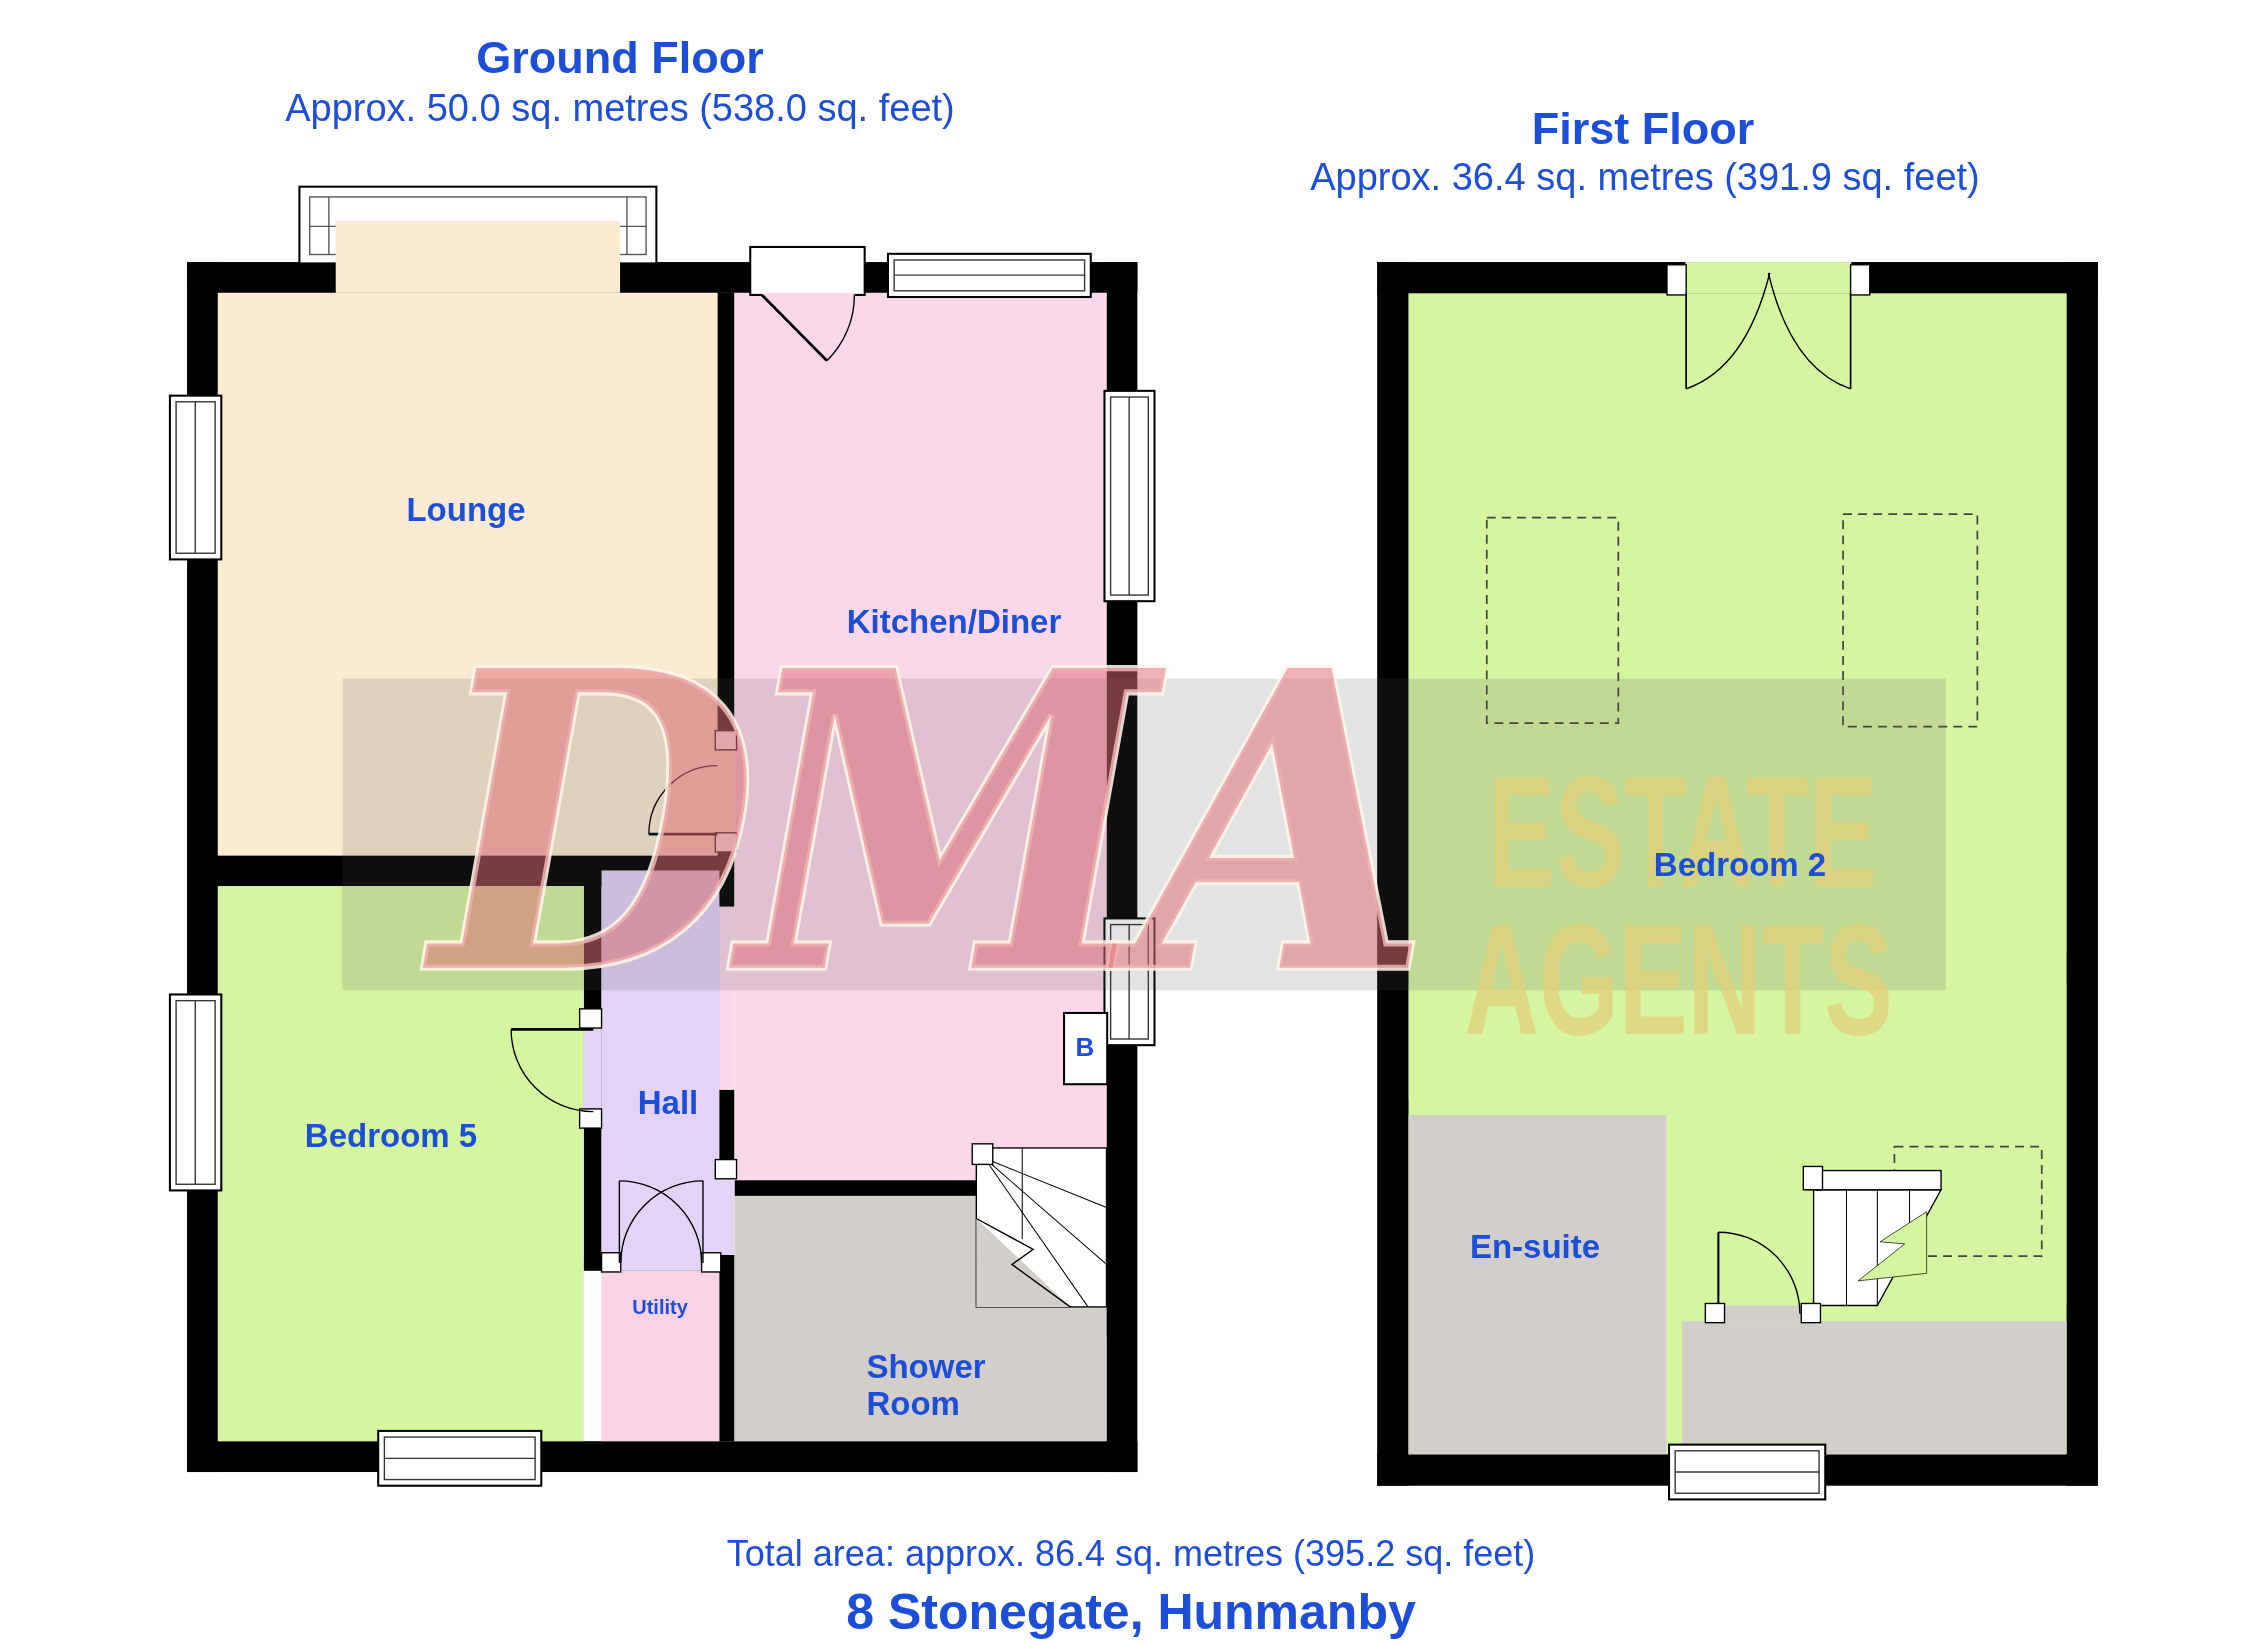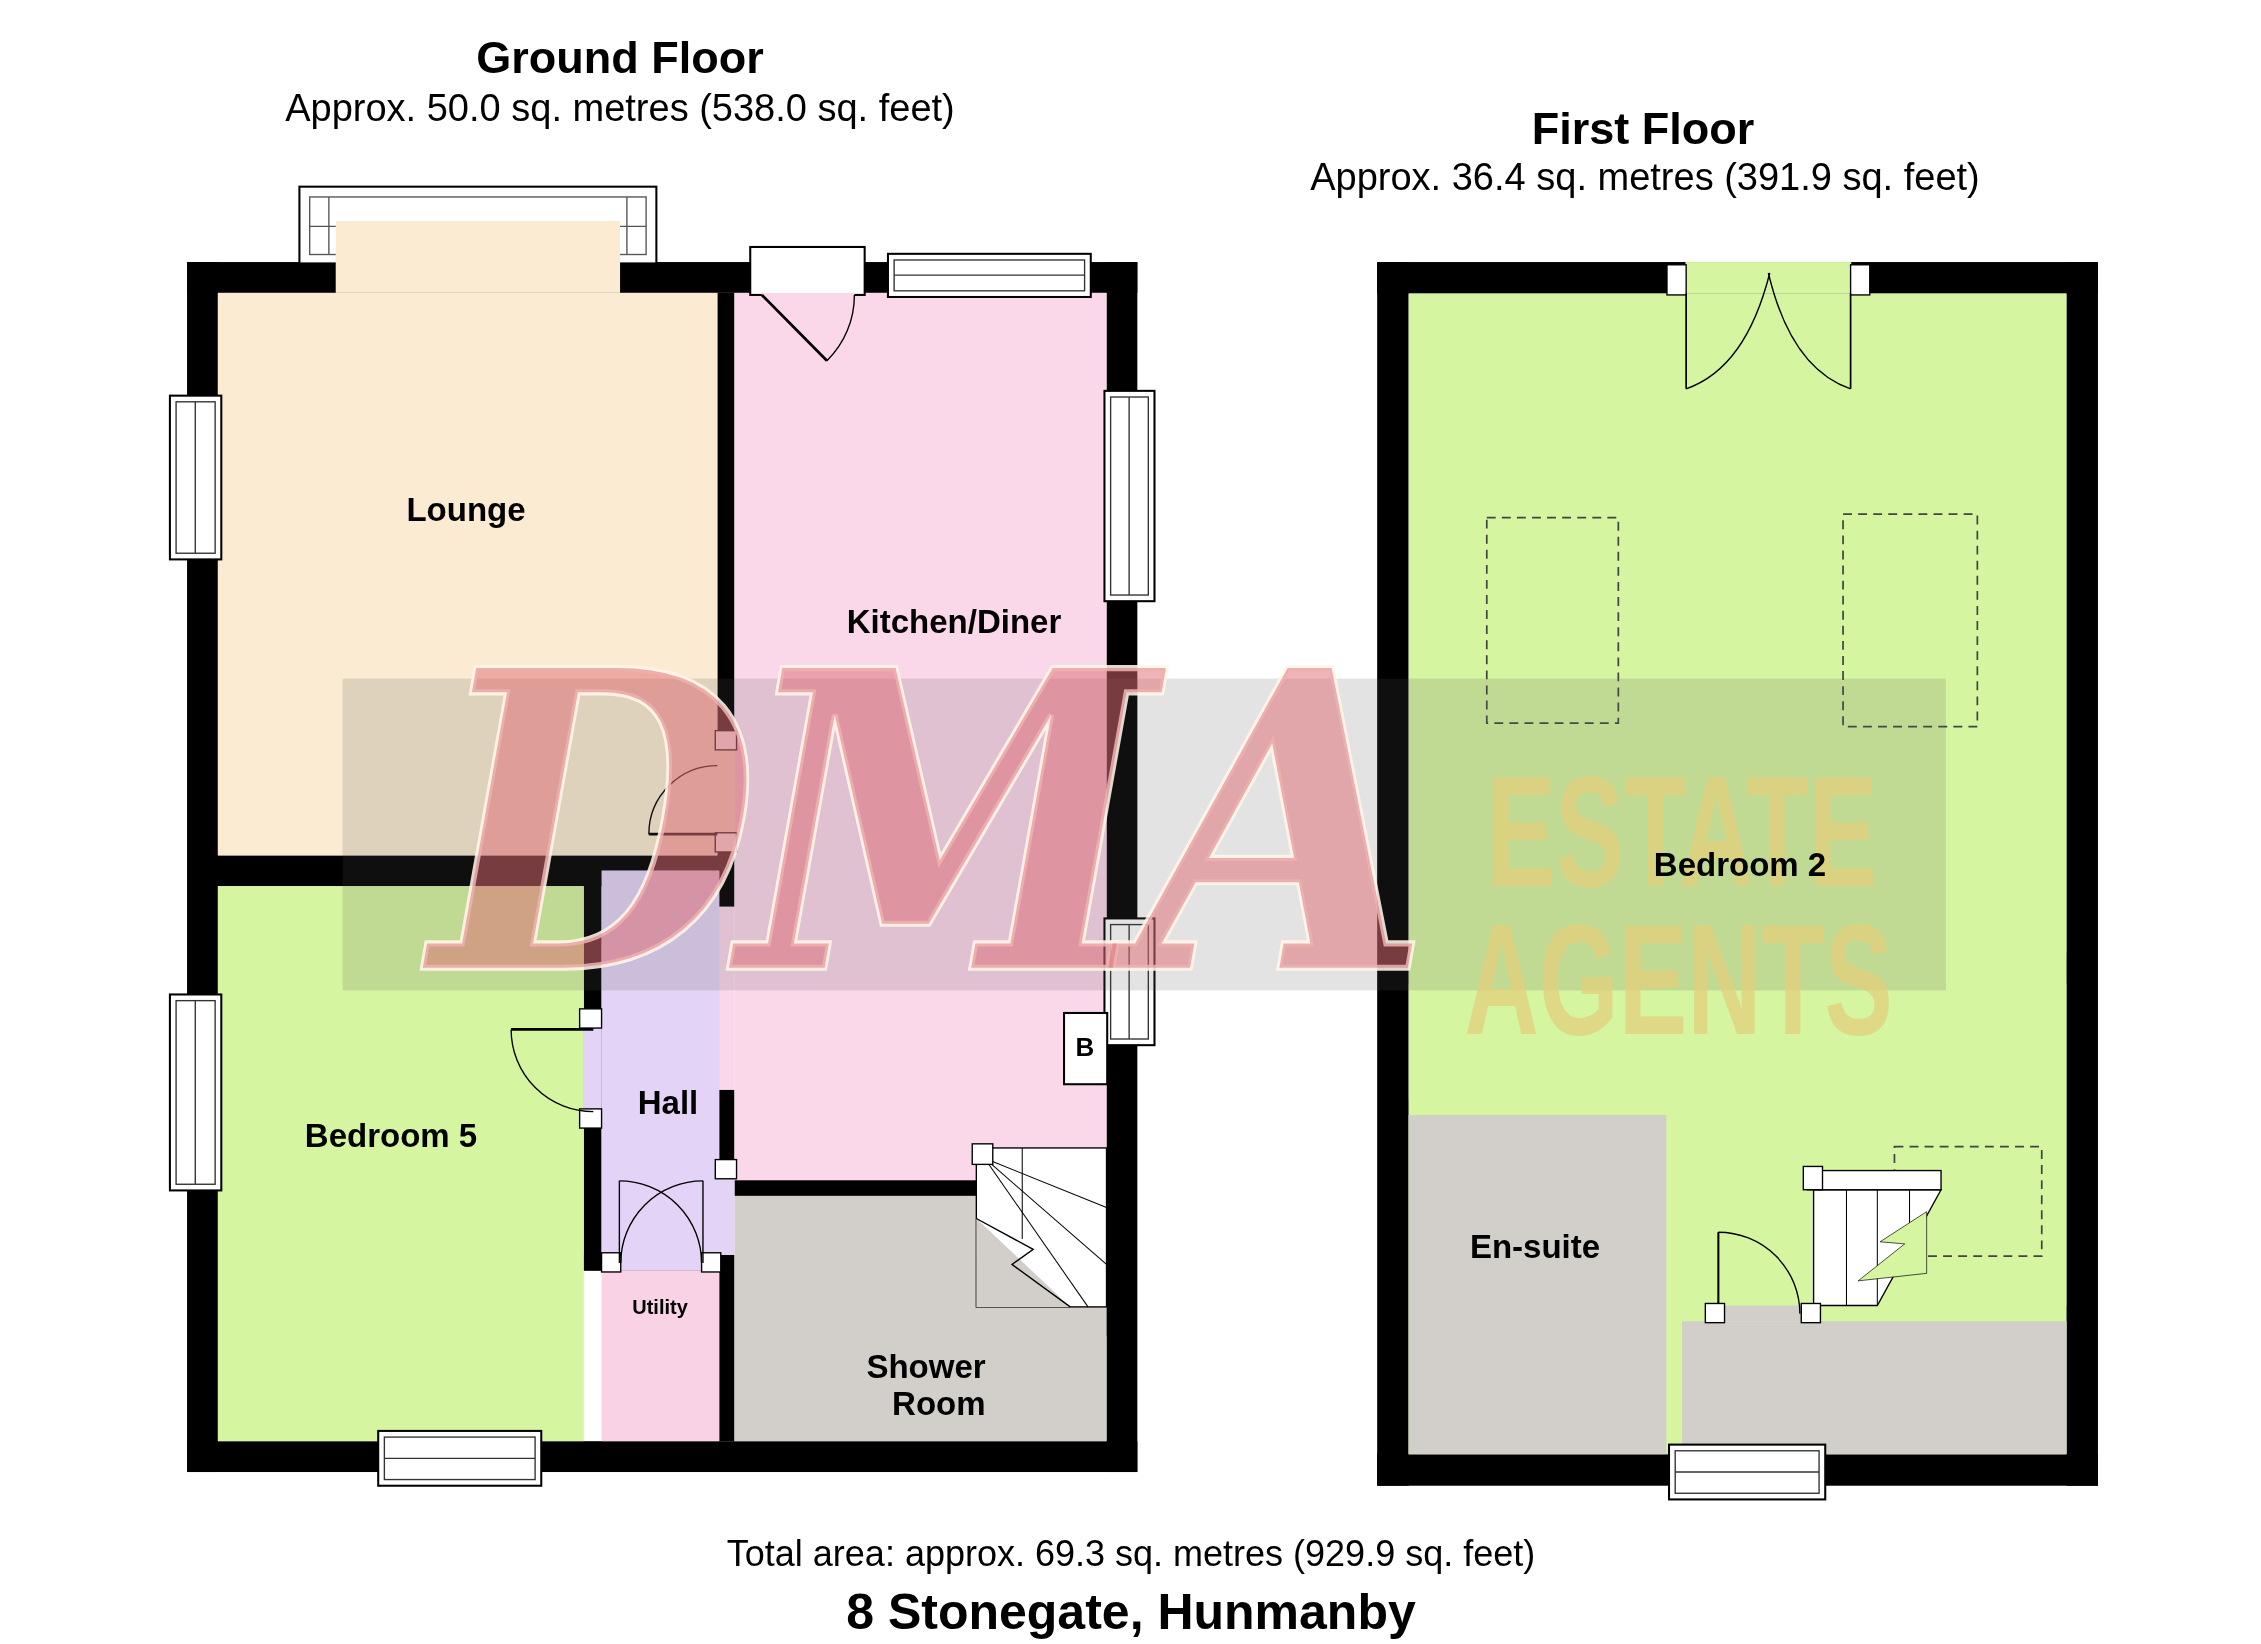--- a/index.html
+++ b/index.html
@@ -3,22 +3,22 @@
 <meta charset="utf-8">
 <style>
   html,body{margin:0;padding:0;}
   body{
     width:2261px;height:1645px;position:relative;background:#ffffff;
     font-family:"Liberation Sans", sans-serif;
   }
   #plan-svg{position:absolute;left:0;top:0;}
   .lbl{
     position:absolute;transform:translate(-50%,-50%);
-    font-weight:bold;font-size:33px;color:#000000;white-space:nowrap;
-    text-align:right;line-height:1.12;
+    font-weight:bold;font-size:33px;color:#1d4ed8;white-space:nowrap;
+    text-align:left;line-height:1.12;
   }
   .title{font-size:45px;font-weight:bold;}
   .subtitle{font-size:38px;font-weight:normal;}
   .footer-line{font-size:36px;font-weight:normal;}
   .footer-address{font-size:50px;font-weight:bold;}
   .small-lbl{font-size:20px;}
   .tiny-lbl{font-size:26px;}
   .wm-dma{
     font-family:"DejaVu Serif", serif;font-style:italic;font-weight:bold;
     fill:rgba(221,106,114,0.50);stroke:rgba(255,246,233,0.88);stroke-width:9px;
@@ -227,15 +227,15 @@
 <div class="lbl small-lbl" style="left:660px;top:1307px;">Utility</div>
 <div class="lbl" style="left:906px;top:1386px;margin-left:20px;">
   <span>Shower</span><br>
   <span>Room</span>
 </div>
 <div class="lbl tiny-lbl" style="left:1085px;top:1048px;">B</div>
 
 <div class="lbl" style="left:1740px;top:817px;margin-top:48px;">Bedroom 2</div>
 <div class="lbl" style="left:1535px;top:1247px;">En-suite</div>
 
-<div class="lbl footer-line" style="left:1131px;top:1554px;">Total area: approx. 69.3 sq. metres (929.9 sq. feet)</div>
+<div class="lbl footer-line" style="left:1131px;top:1554px;">Total area: approx. 86.4 sq. metres (395.2 sq. feet)</div>
 <div class="lbl footer-address" style="left:1131px;top:1612px;">8 Stonegate, Hunmanby</div>
 
 
 </body></html>

